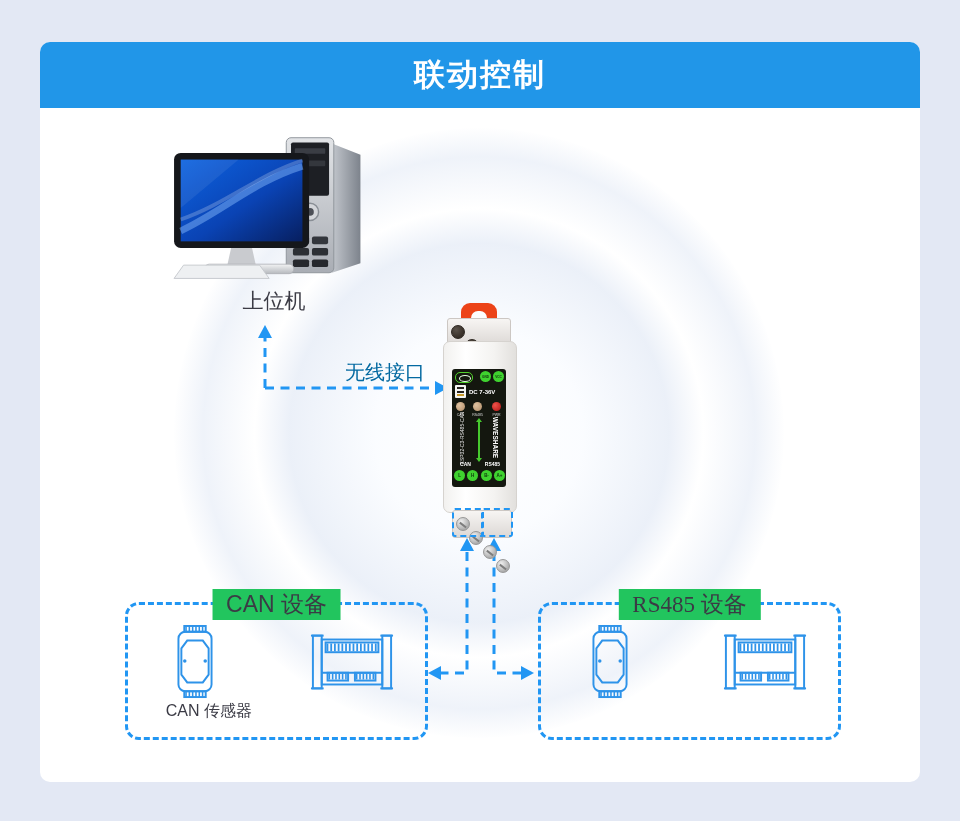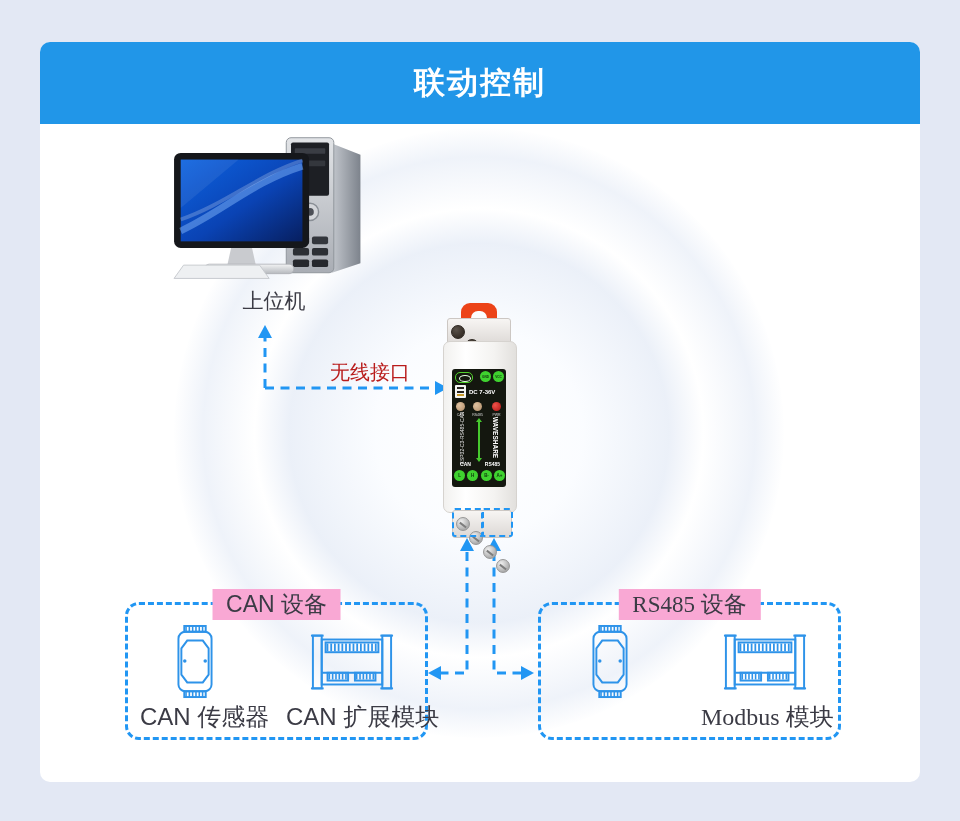--- a/index.html
+++ b/index.html
@@ -1,35 +1,35 @@
 <!DOCTYPE html>
 <html><head>
 <meta charset="utf-8">
 <style>
   html,body{margin:0;padding:0;}
   .stage{position:relative;width:960px;height:821px;background:#e3e8f4;overflow:hidden;
          font-family:"Liberation Sans",sans-serif;color:#3b3b45;}
   .abs{position:absolute;}
   .card{left:40px;top:42px;width:880px;height:740px;background:#ffffff;border-radius:10px;}
-  .header{left:40px;top:42px;width:880px;height:82px;background:#2196e8;border-radius:10px 10px 0 0;
+  .header{left:40px;top:42px;width:880px;height:66px;background:#2196e8;border-radius:10px 10px 0 0;
           display:flex;align-items:center;justify-content:center;}
   .header h1{margin:0;font-size:31px;font-weight:bold;color:#ffffff;letter-spacing:2px;}
   .ripples{left:174px;top:128px;width:610px;height:610px;border-radius:50%;pointer-events:none;
     background:radial-gradient(circle,
       rgba(255,255,255,0) 0%, rgba(250,252,255,0.9) 24%,
       rgba(219,228,243,0.55) 44%, rgba(255,255,255,0) 52%,
       rgba(219,228,243,0.45) 64%, rgba(255,255,255,0) 71%,
       rgba(219,228,243,0.35) 84%, rgba(255,255,255,0) 93%);}
   .host-label{left:222px;top:287px;width:104px;text-align:center;font-size:21px;}
-  .wireless-label{left:305px;top:359px;width:130px;text-align:center;font-size:20px;color:#b91c1c;font-weight:500;}
+  .wireless-label{left:320px;top:359px;width:130px;text-align:center;font-size:20px;color:#0369a1;font-weight:500;}
   
   .group-box{border:3px dashed #2196f3;border-radius:14px;}
-  .group-title{position:absolute;top:-16px;left:50%;transform:translateX(-50%);background:#f9a8d4;
+  .group-title{position:absolute;top:-16px;left:50%;transform:translateX(-50%);background:#22c55e;
                padding:0 14px;font-size:23px;white-space:nowrap;color:#3b3b45;}
-  .item-label{position:absolute;font-size:24px;text-align:right;color:#3b3b45;white-space:nowrap;}
+  .item-label{position:absolute;font-size:16px;text-align:right;color:#3b3b45;white-space:nowrap;}
   
   .device{left:437px;top:302px;width:84px;height:240px;}
   .clip{left:24px;top:1px;width:36px;height:19px;background:#ec4318;border-radius:9px 9px 3px 3px;}
   .clip-notch{left:10px;top:8px;width:16px;height:11px;background:#fdfdfd;border-radius:7px 7px 0 0;}
   .tblock{background:linear-gradient(#f7f5f3,#dcd8d5);border:1px solid #ccc7c3;border-radius:3px;}
   .screw{border-radius:50%;position:relative;}
   .screw.silver{background:radial-gradient(circle at 35% 30%,#efefef,#bdbdbd 55%,#8f8f8f);border:1px solid #979797;}
   .screw.silver::after{content:"";position:absolute;left:18%;top:46%;width:64%;height:2px;background:#7d7d7d;transform:rotate(38deg);}
   .screw.dark{background:radial-gradient(circle at 35% 30%,#5a524a,#372f28 70%);border:1px solid #2c2620;}
   .dev-body{left:6px;top:39px;width:72px;height:170px;background:linear-gradient(90deg,#f2f1ef,#ffffff 30%,#f4f3f1 70%,#e2e0dd);
@@ -210,21 +210,20 @@
         <rect x="17" y="9" width="54" height="10"></rect>
         <line x1="18" y1="14" x2="70" y2="14" stroke-width="8" stroke-dasharray="1.8 2"></line>
         <line x1="13" y1="40" x2="75" y2="40"></line>
         <rect x="19" y="40" width="21" height="8"></rect>
         <line x1="20" y1="44" x2="39" y2="44" stroke-width="6" stroke-dasharray="1.6 1.8"></line>
         <rect x="47" y="40" width="21" height="8"></rect>
         <line x1="48" y1="44" x2="67" y2="44" stroke-width="6" stroke-dasharray="1.6 1.8"></line>
       </g>
     </svg>
     <div class="item-label" style="left:12px;top:96px;width:112px;">CAN 传感器</div>
-    <div class="item-label" style="left:158px;top:96px;width:132px;">CAN 扩展模块</div>
   </div>
 
   <div class="abs group-box" style="left:538px;top:602px;width:297px;height:132px;font-family:Liberation Serif, serif;">
     <div class="group-title">RS485 设备</div>
     <svg class="abs" style="left:48px;top:20px;" width="42" height="74" viewBox="0 0 40 76">
       <g stroke="#2e93e9" stroke-width="2" fill="none">
         <rect x="9" y="1" width="22" height="6"></rect>
         <line x1="10" y1="4" x2="30" y2="4" stroke-width="6" stroke-dasharray="1.6 1.8"></line>
         <rect x="3" y="7" width="34" height="61" rx="7"></rect>
         <path d="M12 16 H28 L34 24 V51 L28 59 H12 L6 51 V24 Z"></path>
@@ -245,16 +244,15 @@
           <line x1="73" y1="56" x2="86" y2="56"></line>
         <rect x="17" y="9" width="54" height="10"></rect>
         <line x1="18" y1="14" x2="70" y2="14" stroke-width="8" stroke-dasharray="1.8 2"></line>
         <line x1="13" y1="40" x2="75" y2="40"></line>
         <rect x="19" y="40" width="21" height="8"></rect>
         <line x1="20" y1="44" x2="39" y2="44" stroke-width="6" stroke-dasharray="1.6 1.8"></line>
         <rect x="47" y="40" width="21" height="8"></rect>
         <line x1="48" y1="44" x2="67" y2="44" stroke-width="6" stroke-dasharray="1.6 1.8"></line>
       </g>
     </svg>
-    <div class="item-label" style="left:160px;top:96px;width:128px;">Modbus 模块</div>
   </div>
 
 </div>
 
 </body></html>

